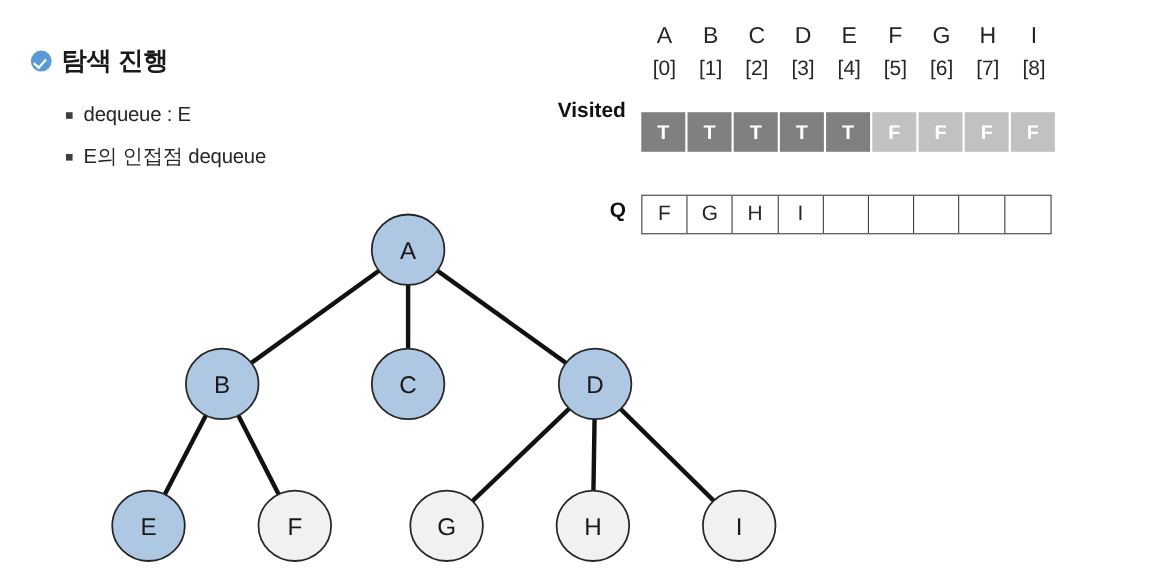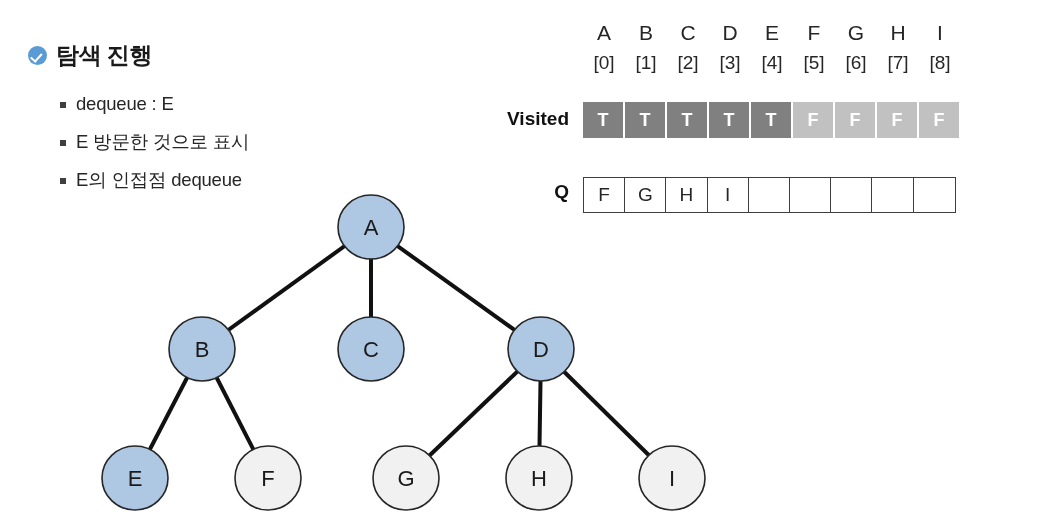--- a/index.html
+++ b/index.html
@@ -8,21 +8,21 @@
     background:#ffffff;
     font-family:"Liberation Sans","DejaVu Sans",sans-serif;
     overflow:hidden;
     position:relative;
   }
   #slide{position:absolute;left:0;top:0;width:1060px;height:516px;}
 
   
   .heading{
     position:absolute;left:28px;top:40px;
-    display:flex;align-items:center;gap:9px;font-family:Liberation Serif, serif;
+    display:flex;align-items:center;gap:9px;
   }
   .check-icon{
     width:19px;height:19px;border-radius:50%;
     background:#5b9bd5;position:relative;flex:0 0 auto;
   }
   .check-icon:after{
     content:"";position:absolute;
     left:5px;top:4.5px;width:5px;height:8.5px;
     border:solid #ffffff;border-width:0 2.1px 2.1px 0;
     transform:rotate(42deg);
@@ -56,21 +56,21 @@
     font-size:21px;color:#262626;
   }
   .idx-row{position:absolute;left:86px;top:31px;display:flex;}
   .idx-cell{
     width:42px;height:28px;
     display:flex;align-items:center;justify-content:center;
     font-size:19px;color:#262626;
   }
 
   .visited-label{
-    position:absolute;left:0px;top:90px;width:72px;
+    position:absolute;left:0px;top:72px;width:72px;
     text-align:right;font-size:19px;font-weight:bold;color:#111;
   }
   .visited-row{position:absolute;left:86px;top:84px;display:flex;gap:2px;}
   .v-cell{
     width:40px;height:36px;
     display:flex;align-items:center;justify-content:center;
     font-size:18px;font-weight:bold;color:#ffffff;
   }
   .v-true{background:#808080;}
   .v-false{background:#c1c1c1;}
@@ -109,24 +109,20 @@
 
   <div class="heading">
     <span class="check-icon"></span>
     <span class="heading-text">탐색 진행</span>
   </div>
 
   <div class="bullets">
     <div class="bullet">
       <span class="bullet-mark"></span>
       <span class="bullet-text">dequeue : E</span>
-    </div>
-    <div class="bullet">
-      <span class="bullet-mark"></span>
-      <span class="bullet-text">E 방문한 것으로 표시</span>
     </div>
     <div class="bullet">
       <span class="bullet-mark"></span>
       <span class="bullet-text">E의 인접점 dequeue</span>
     </div>
   </div>
 
   <div class="tbl-wrap">
 
     <div class="hdr-row" id="hdr-row">

